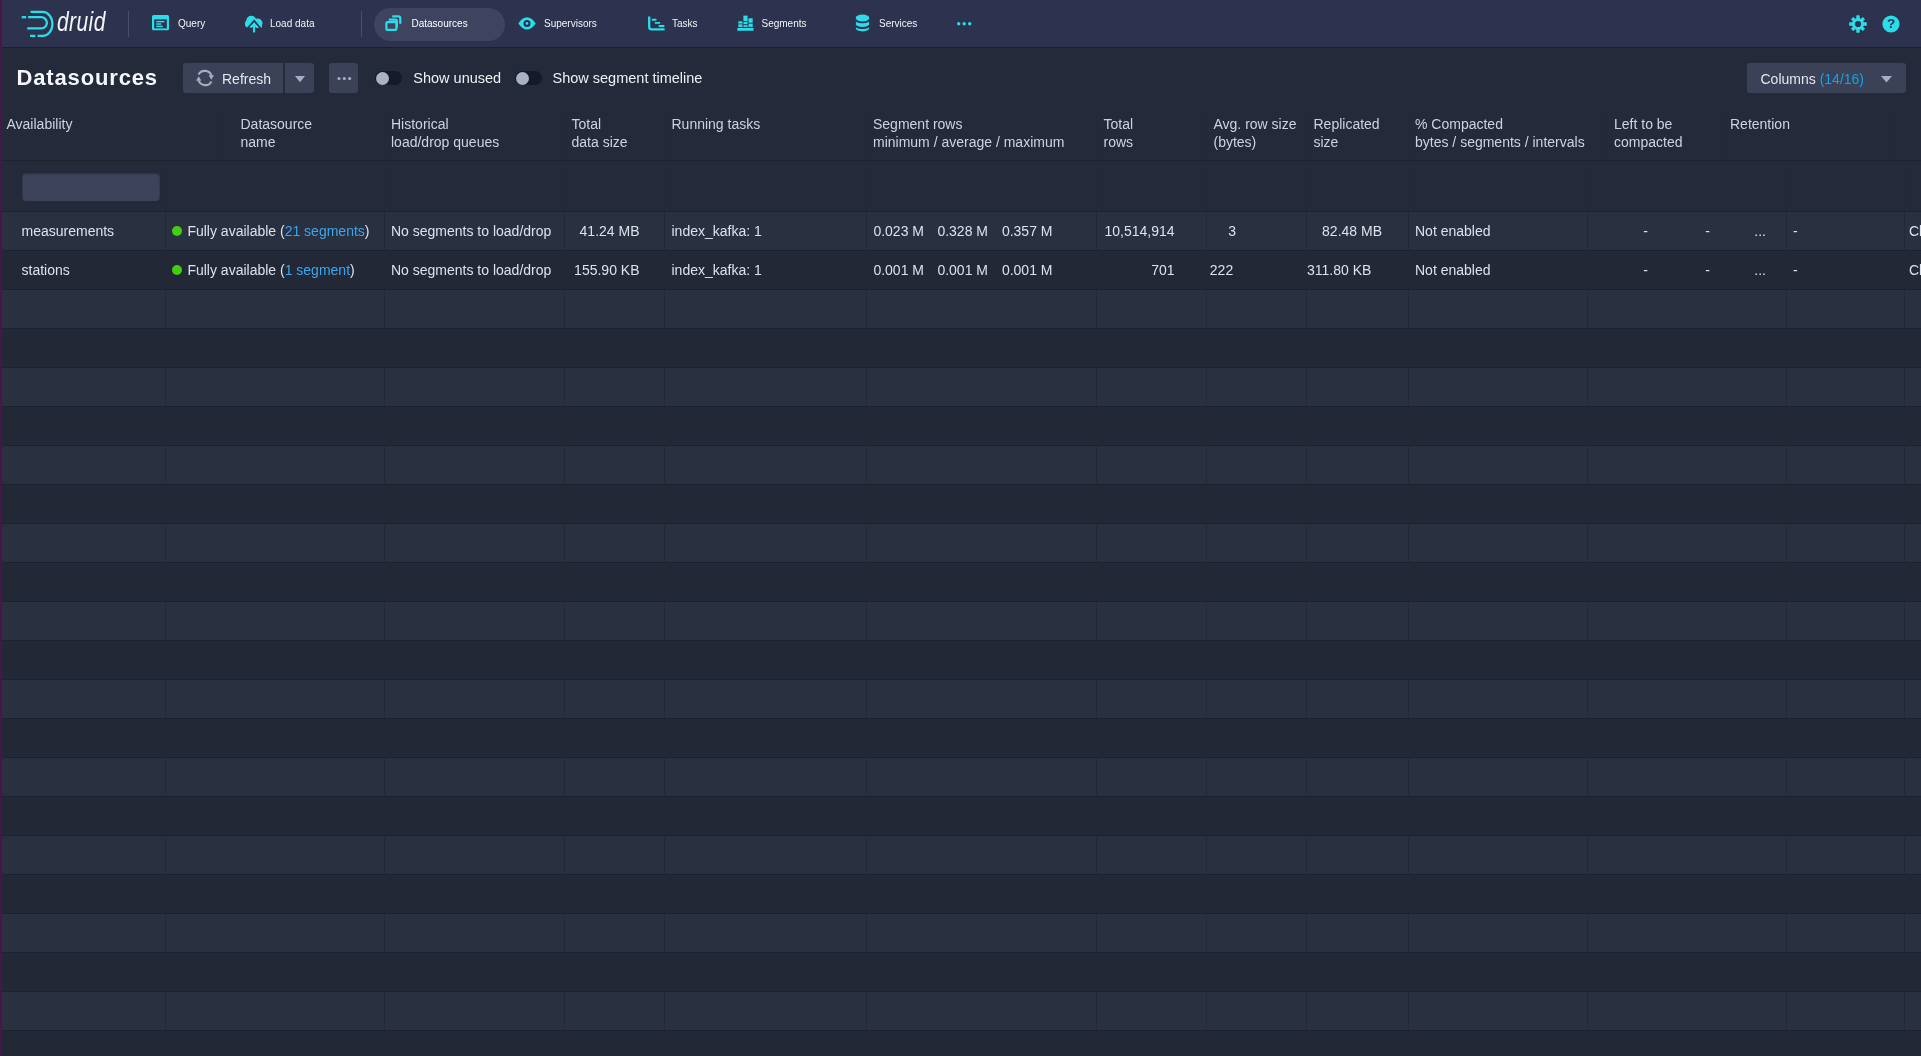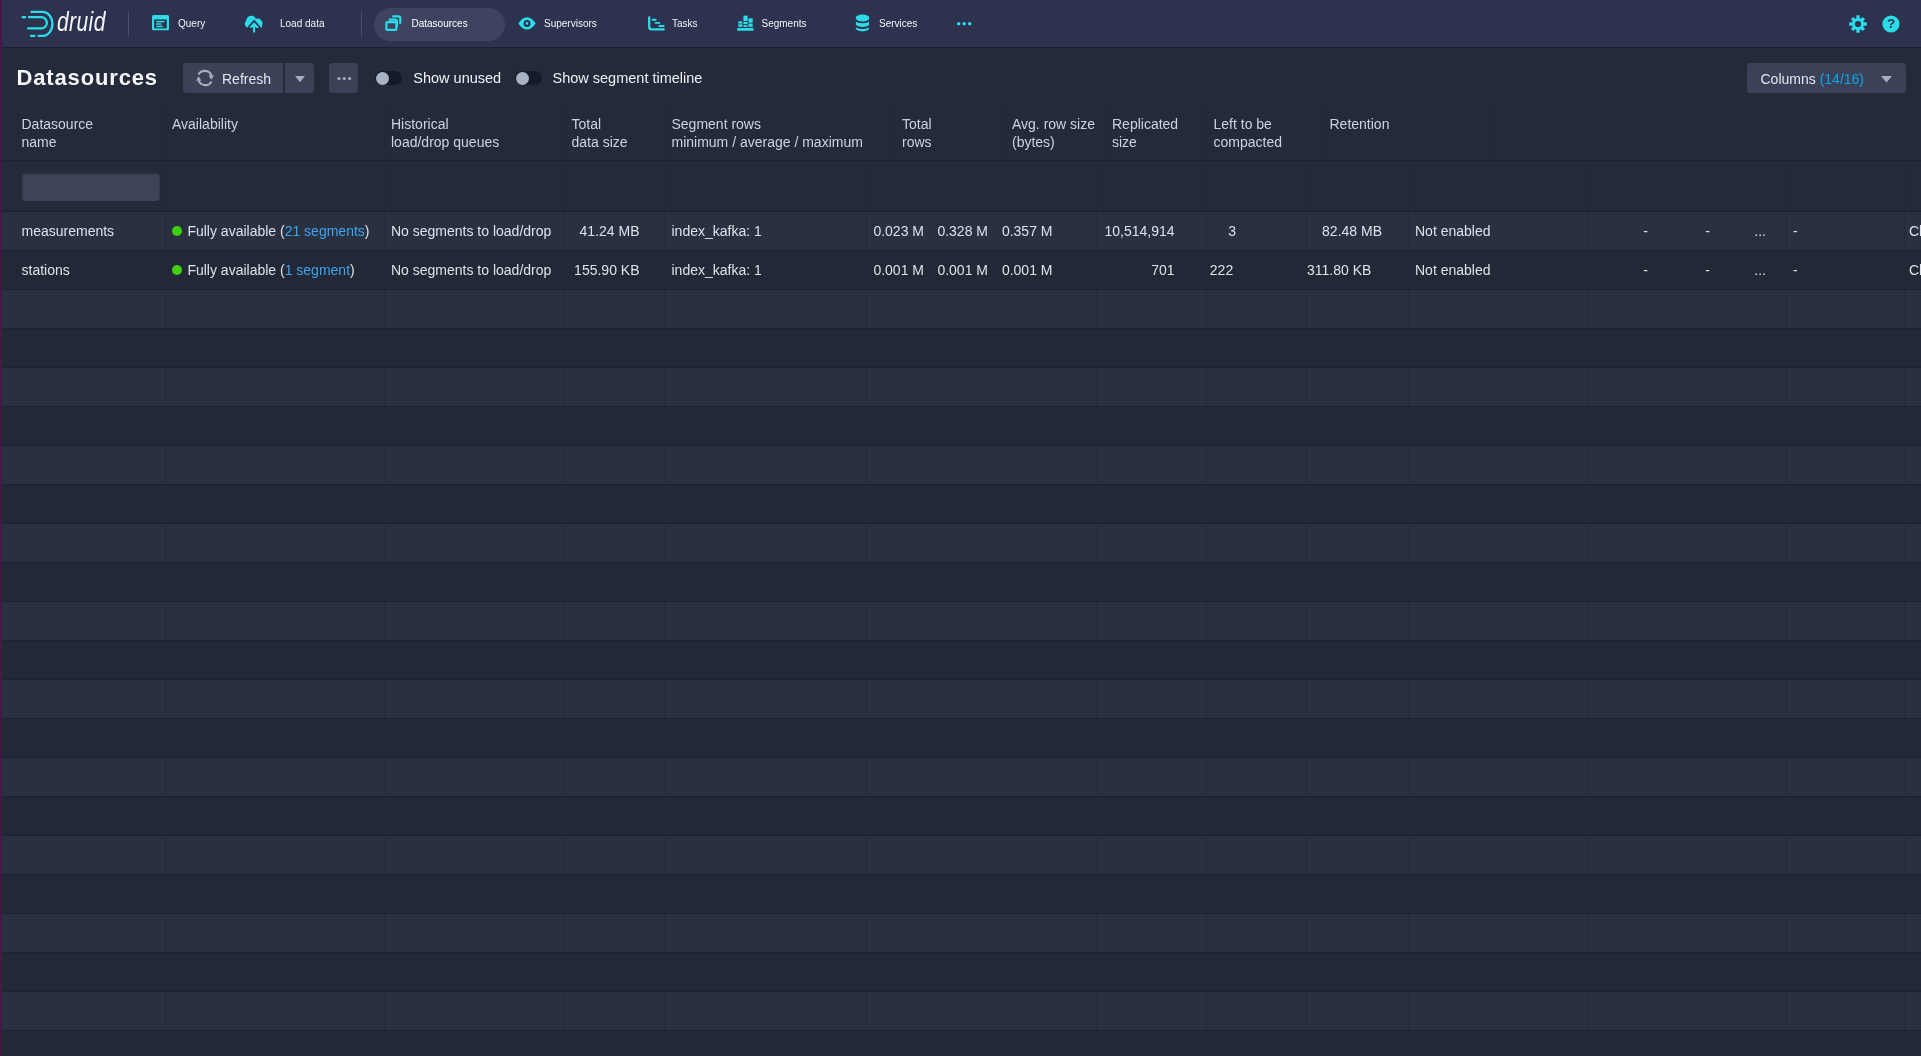--- a/index.html
+++ b/index.html
@@ -57,21 +57,21 @@
 <svg style="position:absolute;left:244px;top:13px" width="21" height="20" viewBox="0 0 21 20">
 <circle cx="7.3" cy="7.8" r="5.1" fill="#2bdce9"></circle>
 <circle cx="13.8" cy="10.3" r="4.7" fill="#2bdce9"></circle>
 <circle cx="4.8" cy="10.8" r="3.9" fill="#2bdce9"></circle>
 <rect x="3" y="9.5" width="15" height="5.2" fill="#2bdce9"></rect>
 <path d="M3.2,15.8 L10.1,8.0 L17,15.8" stroke="#2d324e" stroke-width="2" fill="none"></path>
 <rect x="8.85" y="13.5" width="2.5" height="6.3" fill="#2bdce9" stroke="#2d324e" stroke-width="1.3"></rect>
 <path d="M10.1,9.2 L5.7,14.1 H14.5 Z" fill="#2bdce9"></path>
 <rect x="9.05" y="13.6" width="2.1" height="5.8" fill="#2bdce9"></rect>
 </svg>
-<div class="navtxt" style="left:280px">Load data</div>
+<div class="navtxt" style="left:270px">Load data</div>
 <div class="pill"></div>
 <svg style="position:absolute;left:385px;top:14.5px" width="19" height="17" viewBox="0 0 19 17">
 <path d="M7.2,1.3 H13.4 Q15.3,1.3 15.3,3.2 V8.8" stroke="#2bdce9" stroke-width="2.2" fill="none"></path>
 <path d="M3.8,4.7 H10 Q11.9,4.7 11.9,6.6 V12.2" stroke="#2bdce9" stroke-width="2.2" fill="none"></path>
 <rect x="1.4" y="7.1" width="10" height="7.8" rx="0.9" stroke="#2bdce9" stroke-width="2.2" fill="#3e4460"></rect>
 </svg>
 <div class="navtxt" style="left:411.5px;color:#fff">Datasources</div>
 <svg style="position:absolute;left:518px;top:16.5px" width="18" height="13" viewBox="0 0 18 13">
 <path d="M0.3,6.4 Q4.5,0.3 9,0.3 Q13.5,0.3 17.7,6.4 Q13.5,12.5 9,12.5 Q4.5,12.5 0.3,6.4 Z" fill="#2bdce9"></path>
 <circle cx="9" cy="6.4" r="3.5" fill="#2d324e"></circle>
@@ -157,28 +157,30 @@
     <div class="knob"></div>
   </div>
 <div class="lbl" style="left:552.5px">Show segment timeline</div>
 <div class="btn" style="left:1747px;top:63px;width:159px;height:30px"></div>
 <div class="btntxt" style="left:1760.5px;top:70.5px">Columns <span style="color:#0ea5e9">(14/16)</span></div>
 <svg style="position:absolute;left:1879.5px;top:74.5px" width="13" height="8" viewBox="0 0 13 8">
     <path d="M1,1 H12 L6.5,7.4 Z" fill="#a6aec2"></path>
   </svg>
 <div class="tbl">
 <div class="r hdr">
+      <div class="c c1" style="width:219px">Availability</div>
       <div class="c c0" style="width:165.5px">Datasource<br>name</div>
-      <div class="c c1" style="width:219px">Availability</div>
       <div class="c c2" style="width:180.5px">Historical<br>load/drop queues</div>
       <div class="c c3" style="width:100px">Total<br>data size</div>
+      <div class="c c4" style="width:201.5px">Running tasks</div>
       <div class="c c5" style="width:230.5px">Segment rows<br>minimum / average / maximum</div>
       <div class="c c6" style="width:110px">Total<br>rows</div>
       <div class="c c7" style="width:100px">Avg. row size<br>(bytes)</div>
       <div class="c c8" style="width:101.5px">Replicated<br>size</div>
+      <div class="c c10" style="width:199px">% Compacted<br>bytes / segments / intervals</div>
       <div class="c c11" style="width:118px">Left to be<br>compacted</div>
       <div class="c c12" style="width:170px">Retention</div>
     </div>
     <div class="r flt">
       <div class="c c0" style="width:165.5px">
         <div class="inp"></div>
       </div>
       <div class="c c1" style="width:219px"></div>
       <div class="c c2" style="width:180.5px"></div>
       <div class="c c3" style="width:100px"></div>

